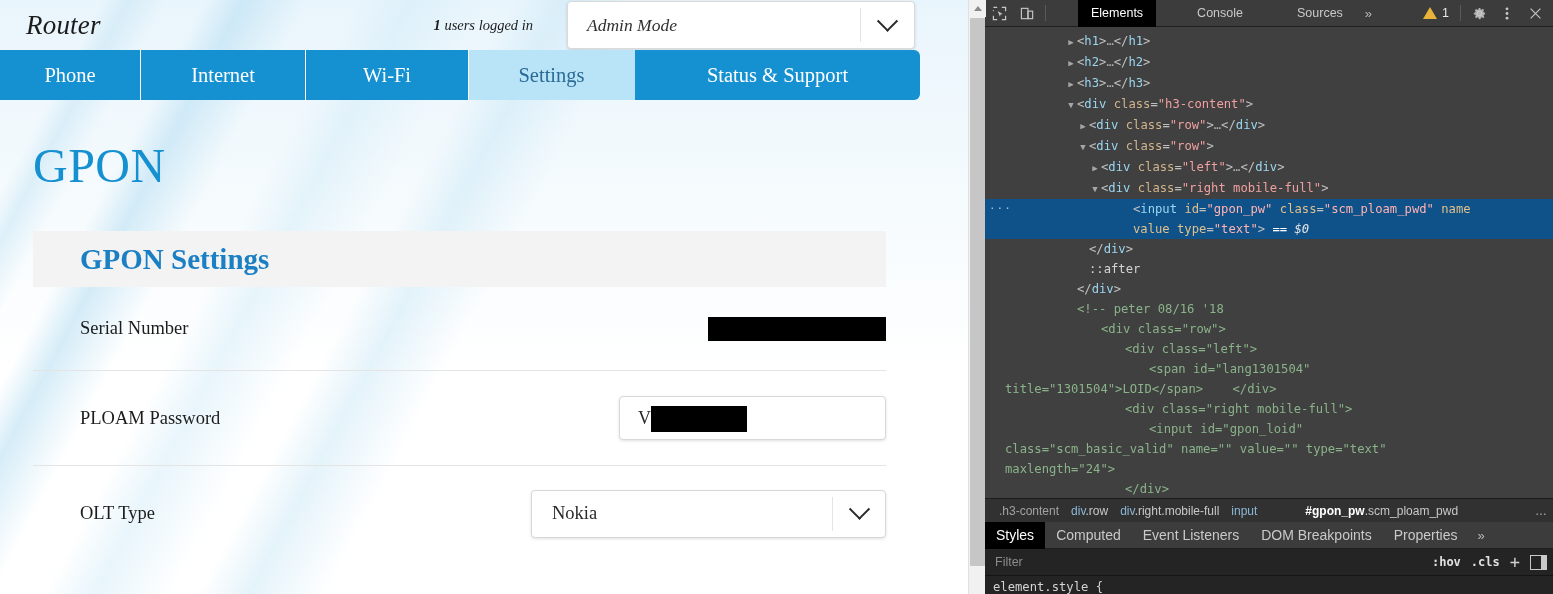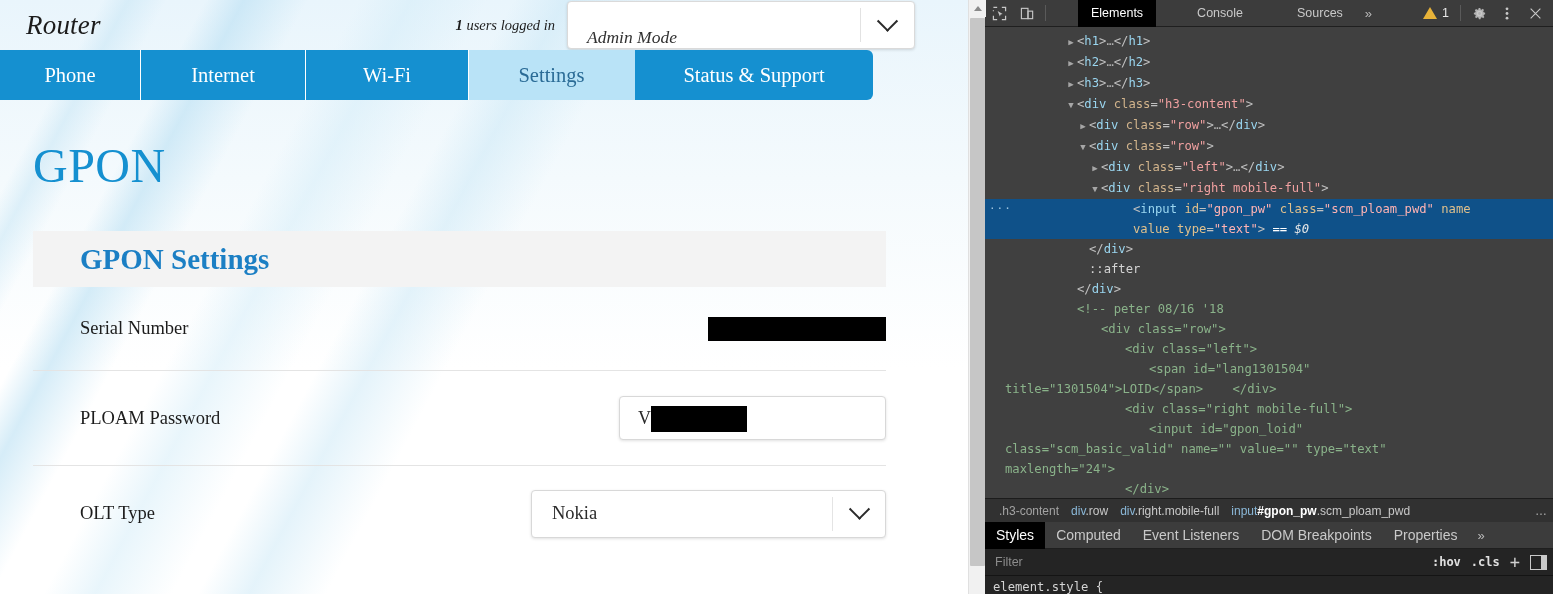--- a/index.html
+++ b/index.html
@@ -51,22 +51,23 @@
     font-size: 14.5px; color: #1c1c1c;
     white-space: nowrap;
   }
   .users-logged b { font-weight: bold; }
   .mode-select {
     width: 348px; height: 48px;
     background: #fff;
     border: 1px solid #dadada;
     border-radius: 4px;
     box-shadow: 0 1px 3px rgba(0,0,0,.14);
-    display: flex; align-items: flex-end;
-    position: relative;
+    display: flex; align-items: center;
+    position: relative;
+    margin-left: 22px;
   }
   .mode-select .val {
     padding-left: 19px;
     font-size: 17.5px; color: #303030;
     font-family: "Liberation Serif", serif;
   }
   .mode-select .divider {
     position: absolute; right: 53px; top: 6px; bottom: 6px;
     width: 1px; background: #e2e2e2;
   }
@@ -96,21 +97,21 @@
     display: flex; align-items: center; justify-content: center;
     border-right: 1px solid #ffffff;
     font-family: "Liberation Serif", serif;
     cursor: pointer;
   }
   .nav-item:last-child { border-right: none; border-radius: 0 6px 6px 0; }
   .nav-item.n0 { width: 141px; }
   .nav-item.n1 { width: 165px; }
   .nav-item.n2 { width: 163px; }
   .nav-item.n3 { width: 166px; }
-  .nav-item.n4 { width: 238px; }
+  .nav-item.n4 { width: 285px; }
   .nav-item.active {
     background: #b9e3f7;
     color: #2a6b96;
     border-right: 1px solid #b9e3f7;
   }
 
   
   .content { position: relative; padding: 0 0 0 0; }
   .gpon-title {
     font-size: 48px; color: #1590d0;
@@ -320,21 +321,21 @@
     background: #313131;
     border-top: 1px solid #1c1c1c;
     display: flex; align-items: center;
     font-family: "Liberation Sans", sans-serif;
     font-size: 12px;
     padding-left: 8px;
     overflow: hidden;
   }
   .crumb { padding: 0 6px; white-space: nowrap; cursor: pointer; }
   .crumb .c-el { color: #8bb8d8; }
-  .crumb .c-id { color: #ffffff; font-weight: bold; }
+  .crumb .c-id { color: #ffffff; font-weight: bold; margin-left: 48px; }
   .crumb .c-cls { color: #c8c8c8; }
   .crumb.plain { color: #a3a3a3; }
   .crumb-more { margin-left: auto; padding-right: 6px; color: #b0b0b0; }
 
   .dt-subtabs {
     height: 27px; flex: 0 0 27px;
     background: #3c3c3c;
     display: flex; align-items: center;
     border-bottom: 1px solid #1f1f1f;
   }

